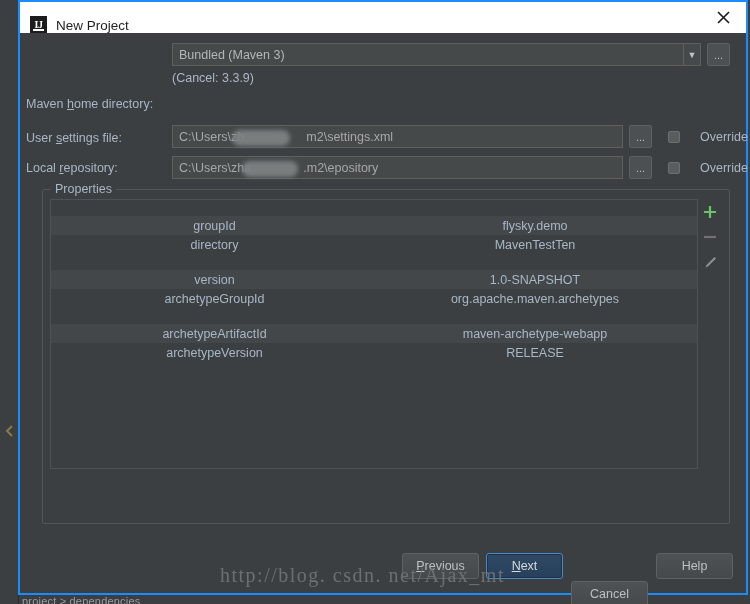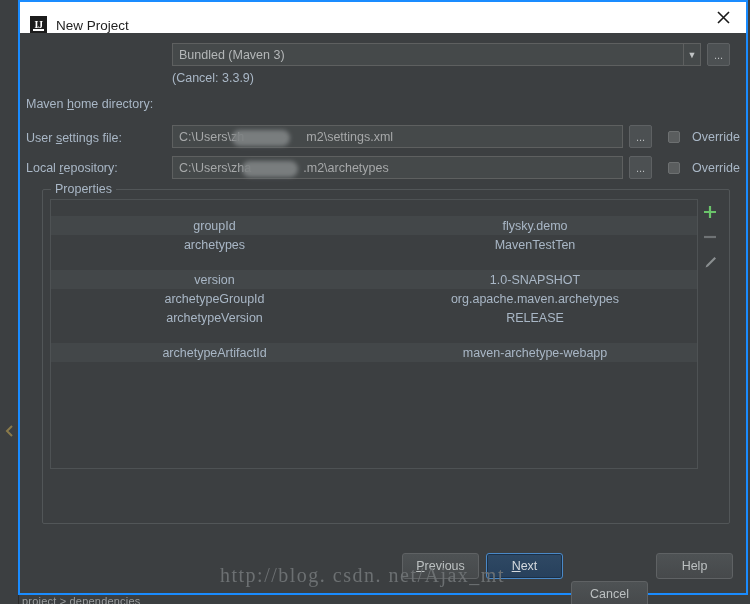--- a/index.html
+++ b/index.html
@@ -167,21 +167,21 @@
     justify-content: center;
     color: #c0c3c4;
     font-size: 9px;
     cursor: default;
   }
 
   .checkbox-wrap {
     position: absolute;
     display: flex;
     align-items: center;
-    gap: 12px;
+    gap: 20px;
     cursor: default;
   }
   .checkbox {
     width: 12px; height: 12px;
     box-sizing: border-box;
     background: #5a5d5e;
     border: 1px solid #6d7071;
     border-radius: 2px;
   }
   .checkbox-label {
@@ -363,21 +363,21 @@
       <div class="checkbox-wrap" style="left:648px; top:97px;">
         <span class="checkbox"></span>
         <span class="checkbox-label">Override</span>
       </div>
 
       <div class="row-label" style="left:6px; top:128px;"><span>Local </span><span class="mn">r</span><span>epository:</span></div>
 
       <div class="textfield readonly" style="left:152px; top:123px; width:451px; height:23px;">
         <span>C:\Users\zha</span>
         <span style="display:inline-block;width:52px;"></span>
-        <span>.m2\archetypes</span>
+        <span>.m2\epository</span>
       </div>
       <div class="blur-blob" style="left:222px; top:128px; width:56px; height:16px;"></div>
 
       <div class="sq-btn" style="left:609px; top:123px; width:23px; height:23px;">...</div>
 
       <div class="checkbox-wrap" style="left:648px; top:128px;">
         <span class="checkbox"></span>
         <span class="checkbox-label">Override</span>
       </div>
 
@@ -385,38 +385,38 @@
         <div id="properties-legend">Properties</div>
 
         <div id="properties-inner">
           <div id="prop-table">
 
           <div class="prop-row alt">
                 <div class="prop-key">groupId</div>
                 <div class="prop-val">flysky.demo</div>
               </div>
               <div class="prop-row">
-                <div class="prop-key">archetypes</div>
+                <div class="prop-key">directory</div>
                 <div class="prop-val">MavenTestTen</div>
               </div>
               <div class="prop-row alt">
                 <div class="prop-key">version</div>
                 <div class="prop-val">1.0-SNAPSHOT</div>
               </div>
               <div class="prop-row">
                 <div class="prop-key">archetypeGroupId</div>
                 <div class="prop-val">org.apache.maven.archetypes</div>
               </div>
+              <div class="prop-row alt">
+                <div class="prop-key">archetypeArtifactId</div>
+                <div class="prop-val">maven-archetype-webapp</div>
+              </div>
               <div class="prop-row">
                 <div class="prop-key">archetypeVersion</div>
                 <div class="prop-val">RELEASE</div>
-              </div>
-              <div class="prop-row alt">
-                <div class="prop-key">archetypeArtifactId</div>
-                <div class="prop-val">maven-archetype-webapp</div>
               </div>
             </div>
 
           <div id="prop-toolbar">
             <div class="tb-icon">
               <svg width="14" height="14" viewBox="0 0 14 14">
                 <path d="M7 1 V13 M1 7 H13" stroke="#6ac46a" stroke-width="2.2" fill="none"></path>
               </svg>
             </div>
             <div class="tb-icon">

